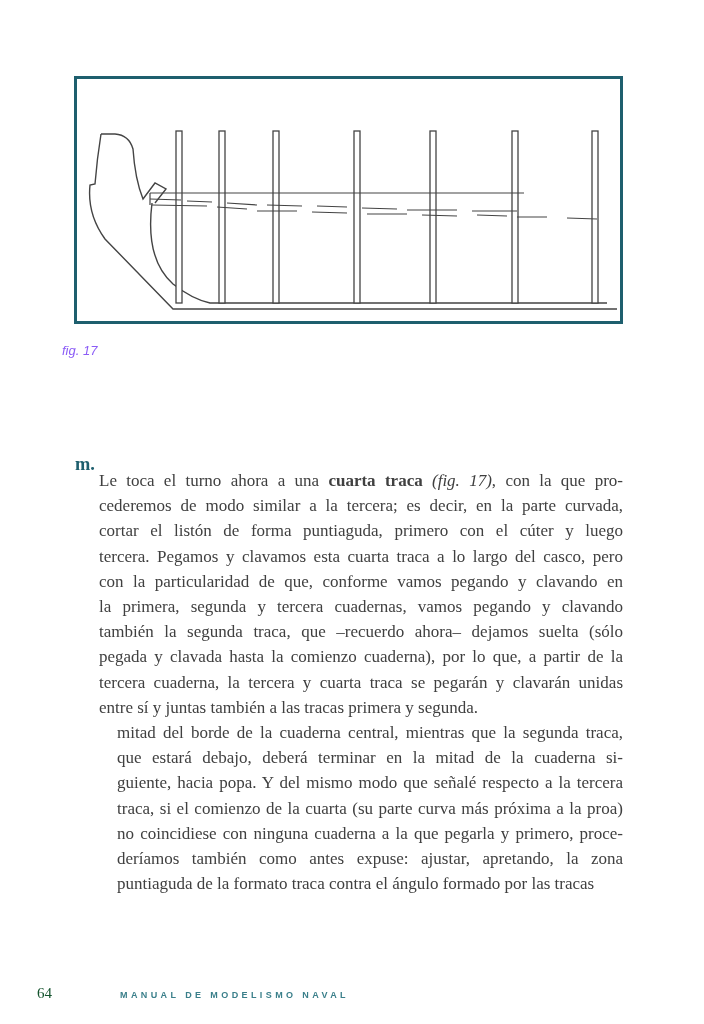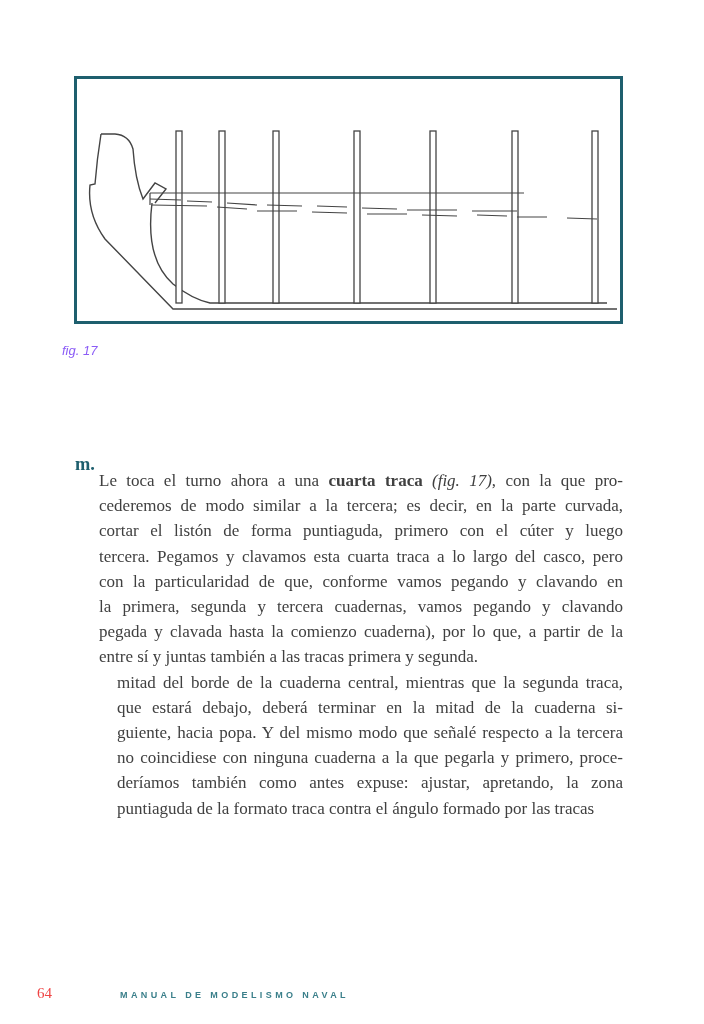--- a/index.html
+++ b/index.html
@@ -9,21 +9,21 @@
                   border:3px solid #1e5f6e; background:#fff; }
   .figure-frame svg { position:absolute; left:0; top:0; width:543px; height:242px; }
   .fig-caption { position:absolute; left:62px; top:343px; font-family:"Liberation Sans", "DejaVu Sans", sans-serif;
                  font-style:italic; font-size:13px; color:#8b5cf6; }
   .body-text { position:absolute; left:99px; top:454px; width:524px; font-size:17px; line-height:25.2px; color:#404040;margin-top:14px; }
   .body-text .line { display:block; text-align:justify; text-align-last:justify; white-space:nowrap; }
   .body-text .line.last { text-align-last:left; }
   .body-text .indent { padding-left:18px; }
   .item-label { position:absolute; left:75px; top:454px; font-weight:bold; font-size:18.4px; color:#1e5f6e; }
   b { font-weight:bold; }
-  .footer-page { position:absolute; left:37px; top:985px; font-size:15px; color:#ef4444; }
+  .footer-page { position:absolute; left:37px; top:985px; font-size:15px; color:#14532d; }
   .footer-title { position:absolute; left:120px; top:990px; font-family:"Liberation Sans", "DejaVu Sans", sans-serif;
                   font-size:9px; letter-spacing:3.4px; color:#3a7f8a;font-weight:bold; }
 </style>
 </head>
 <body>
 
 <div class="figure-frame">
   <svg viewBox="0 0 543 242">
     <g fill="none" stroke="#444" stroke-width="1.4">
 
@@ -55,27 +55,30 @@
 <div class="item-label">m.</div>
 
 <div class="body-text">
   <div id="p1">
       <span class="line"><span>Le toca el turno ahora a una </span><b>cuarta traca</b><span> </span><i>(fig. 17)</i><span>, con la que pro-</span></span>
       <span class="line"><span>cederemos de modo similar a la tercera; es decir, en la parte curvada,</span></span>
       <span class="line"><span>cortar el listón de forma puntiaguda, primero con el cúter y luego</span></span>
       <span class="line"><span>tercera. Pegamos y clavamos esta cuarta traca a lo largo del casco, pero</span></span>
       <span class="line"><span>con la particularidad de que, conforme vamos pegando y clavando en</span></span>
       <span class="line"><span>la primera, segunda y tercera cuadernas, vamos pegando y clavando</span></span>
+      <span class="line"><span>también la segunda traca, que –recuerdo ahora– dejamos suelta (sólo</span></span>
       <span class="line"><span>pegada y clavada hasta la comienzo cuaderna), por lo que, a partir de la</span></span>
+      <span class="line"><span>tercera cuaderna, la tercera y cuarta traca se pegarán y clavarán unidas</span></span>
       <span class="line last"><span>entre sí y juntas también a las tracas primera y segunda.</span></span>
     </div>
   <div id="p2" class="indent">
       <span class="line"><span>mitad del borde de la cuaderna central, mientras que la segunda traca,</span></span>
       <span class="line"><span>que estará debajo, deberá terminar en la mitad de la cuaderna si-</span></span>
       <span class="line"><span>guiente, hacia popa. Y del mismo modo que señalé respecto a la tercera</span></span>
+      <span class="line"><span>traca, si el comienzo de la cuarta (su parte curva más próxima a la proa)</span></span>
       <span class="line"><span>no coincidiese con ninguna cuaderna a la que pegarla y primero, proce-</span></span>
       <span class="line"><span>deríamos también como antes expuse: ajustar, apretando, la zona</span></span>
       <span class="line last"><span>puntiaguda de la formato traca contra el ángulo formado por las tracas</span></span>
     </div>
 </div>
 
 <div class="footer-page">64</div>
 <div class="footer-title">MANUAL DE MODELISMO NAVAL</div>
 
 </body></html>

